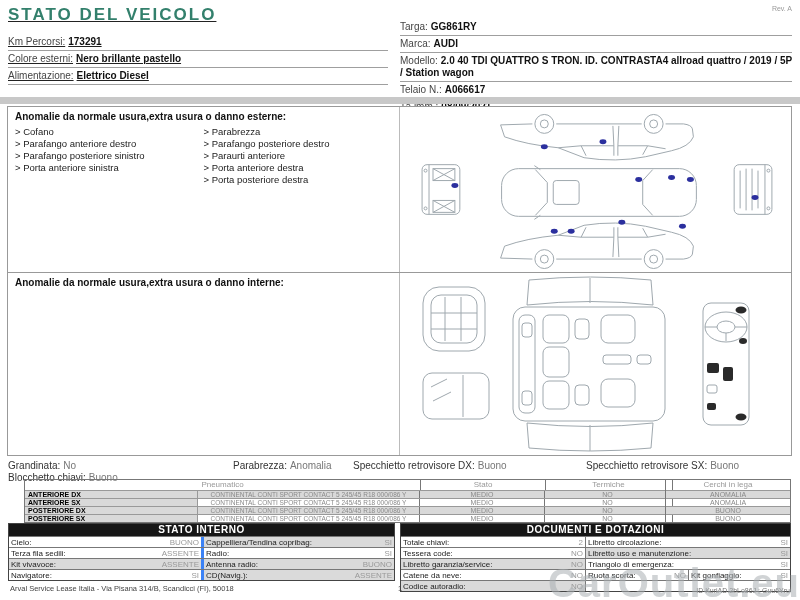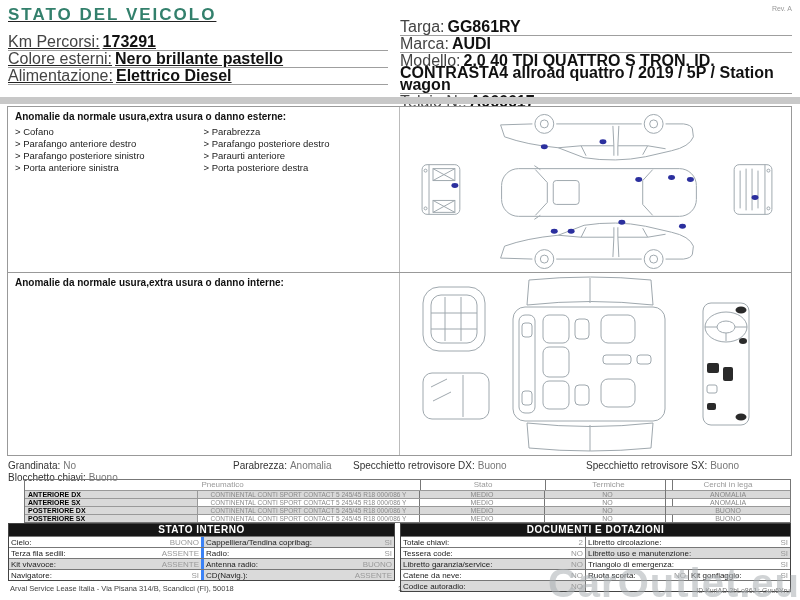--- a/index.html
+++ b/index.html
@@ -1,21 +1,21 @@
 <!DOCTYPE html>
 <html><head>
 <meta charset="utf-8">
 <style>
   * { margin:0; padding:0; box-sizing:border-box; }
   html,body { width:800px; height:600px; background:#fff; font-family:"Liberation Sans", sans-serif; position:relative; overflow:hidden; color:#222; }
 
   
   .hdr-left { position:absolute; left:8px; top:5px; width:380px;text-decoration:underline; }
   .page-title { font-size:17px; font-weight:bold; letter-spacing:2px; color:#33806C; margin-bottom:9px; }
-  .fld { font-size:16px; padding:2px 0 2px 0; border-bottom:1px solid #9f9f9f; line-height:12px; }
+  .fld { font-size:10px; padding:2px 0 2px 0; border-bottom:1px solid #9f9f9f; line-height:12px; }
   .fld .lbl { color:#444; }
   .fld .val { color:#111; font-weight:bold; margin-left:3px; }
   .hdr-right { position:absolute; left:400px; top:2px; width:392px; }
   .rev { text-align:right; font-size:7px; color:#999; height:17px; padding-top:3px; }
 
   
   .band { position:absolute; left:0; top:97px; width:800px; height:7px; background:#c8c8c8; }
 
   
   .main-box { position:absolute; left:7px; top:106px; width:785px; height:350px; border:1px solid #999; background:#fff; }
@@ -129,20 +129,21 @@
         <div class="col">
           <div class="anom-item">Cofano</div>
           <div class="anom-item">Parafango anteriore destro</div>
           <div class="anom-item">Parafango posteriore sinistro</div>
           <div class="anom-item">Porta anteriore sinistra</div>
         </div>
         <div class="col">
           <div class="anom-item">Parabrezza</div>
           <div class="anom-item">Parafango posteriore destro</div>
           <div class="anom-item">Paraurti anteriore</div>
+          <div class="anom-item">Porta anteriore destra</div>
           <div class="anom-item">Porta posteriore destra</div>
         </div>
       </div>
     </div>
     <div class="sec-diagram">
       <svg width="390" height="162" viewBox="0 0 390 163">
         <defs>
           <g id="carSide" class="ln">
             <path d="M4,38 L8,26 Q30,18 62,15 L88,5 Q120,0 150,6 L176,12 Q194,16 198,26 L197,34 Q196,38 188,39"></path>
             <path d="M4,38 L36,39 M60,39 L146,39 M170,39 L188,39"></path>

